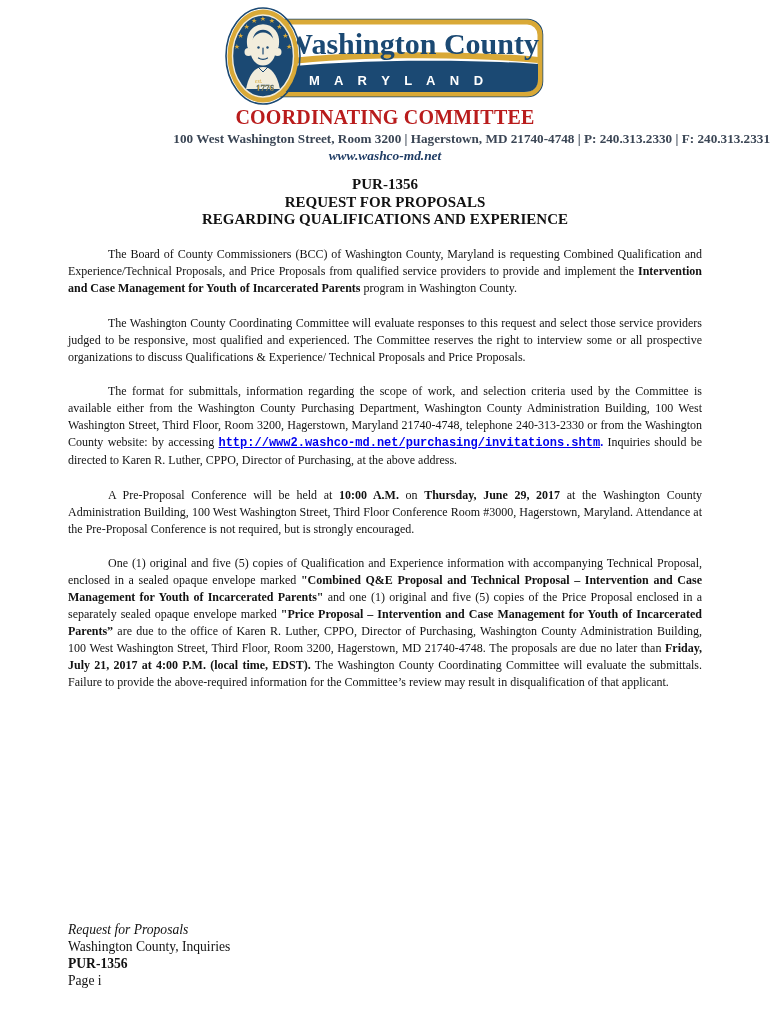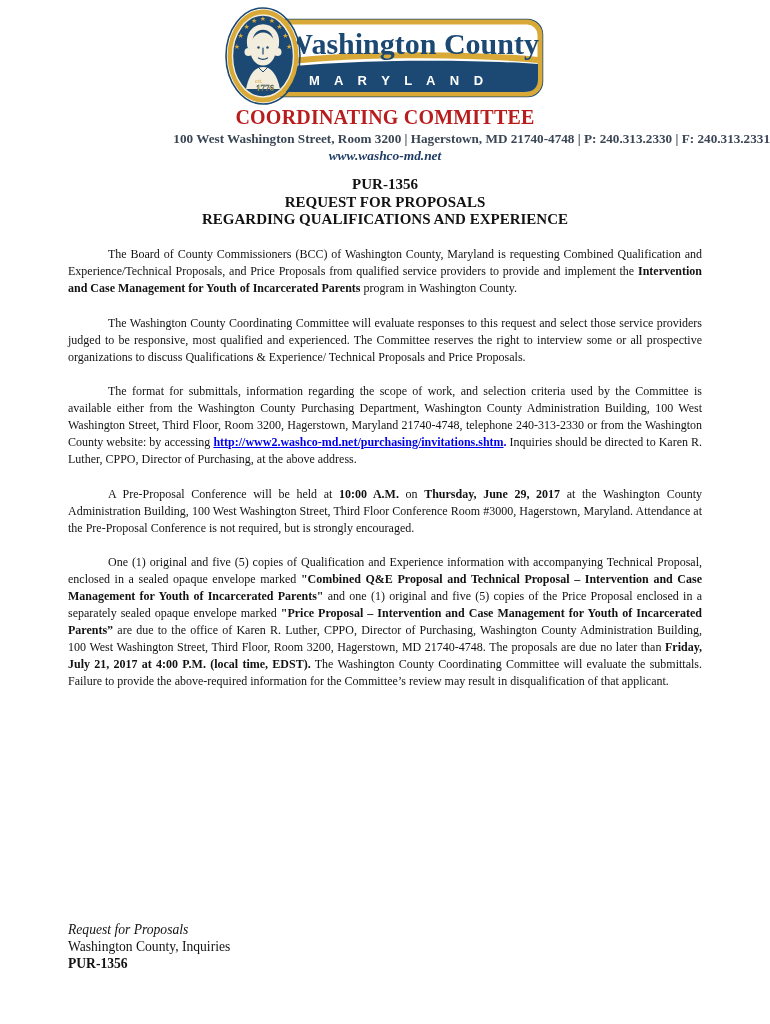--- a/index.html
+++ b/index.html
@@ -27,21 +27,21 @@
   
   .title-block{margin-top:13px;text-align:center;}
   .title-line{font-weight:bold;font-size:15px;line-height:17.6px;}
   
   .body-text{margin:0 68px;}
   .para{
     margin:17.5px 0 0 0;font-size:12px;line-height:17px;
     text-align:justify;text-indent:40px;
   }
   .para .b{font-weight:bold;}
-  .doc-link{font-weight:bold;text-decoration:underline;}
+  .doc-link{font-weight:bold;text-decoration:underline;font-family:Liberation Mono, monospace;}
   
   .page-footer{position:absolute;left:68px;top:921px;font-size:13.6px;line-height:17px;}
   .footer-line.italic{font-style:italic;}
   .footer-line.bold{font-weight:bold;}
 </style>
 </head>
 <body>
 
 <div class="page">
 
@@ -106,15 +106,16 @@
       <p class="para"><span>The Washington County Coordinating Committee will evaluate responses to this request and select those service providers judged to be responsive, most qualified and experienced.  The Committee reserves the right to interview some or all prospective organizations to discuss Qualifications &amp; Experience/ Technical Proposals and Price Proposals.</span></p>
       <p class="para"><span>The format for submittals, information regarding the scope of work, and selection criteria used by the Committee is available either from the Washington County Purchasing Department, Washington County Administration Building, 100 West Washington Street, Third Floor, Room 3200, Hagerstown, Maryland 21740-4748, telephone 240-313-2330 or from the Washington County website: by accessing </span><a href="#" class="doc-link" style="color: rgb(0, 0, 238);">http://www2.washco-md.net/purchasing/invitations.shtm</a><span class="b" style="color: rgb(0, 0, 238);">.</span><span>  Inquiries should be directed to Karen R. Luther, CPPO, Director of Purchasing, at the above address.</span></p>
       <p class="para"><span>A Pre-Proposal Conference will be held at </span><span class="b">10:00 A.M.</span><span> on </span><span class="b">Thursday, June 29, 2017</span><span> at the Washington County Administration Building, 100 West Washington Street, Third Floor Conference Room #3000, Hagerstown, Maryland.  Attendance at the Pre-Proposal Conference is not required, but is strongly encouraged.</span></p>
       <p class="para"><span>One (1) original and five (5) copies of Qualification and Experience information with accompanying Technical Proposal, enclosed in a sealed opaque envelope marked </span><span class="b">"Combined Q&amp;E Proposal and Technical Proposal – Intervention and Case Management for Youth of Incarcerated Parents"</span><span> and one (1) original and five (5) copies of the Price Proposal enclosed in a separately sealed opaque envelope marked </span><span class="b">"Price Proposal – Intervention and Case Management for Youth of Incarcerated Parents”</span><span> are due to the office of Karen R. Luther, CPPO, Director of Purchasing, Washington County Administration Building, 100 West Washington Street, Third Floor, Room 3200, Hagerstown, MD 21740-4748.  The proposals are due no later than </span><span class="b">Friday, July 21, 2017 at 4:00 P.M. (local time, EDST).</span><span>  The Washington County Coordinating Committee will evaluate the submittals.  Failure to provide the above-required information for the Committee’s review may result in disqualification of that applicant.</span></p>
     </div>
 
   <div class="page-footer">
       <div class="footer-line italic">Request for Proposals</div>
       <div class="footer-line regular">Washington County, Inquiries</div>
       <div class="footer-line bold">PUR-1356</div>
+      <div class="footer-line regular">Page i</div>
     </div>
 
 </div>
 
 </body></html>

